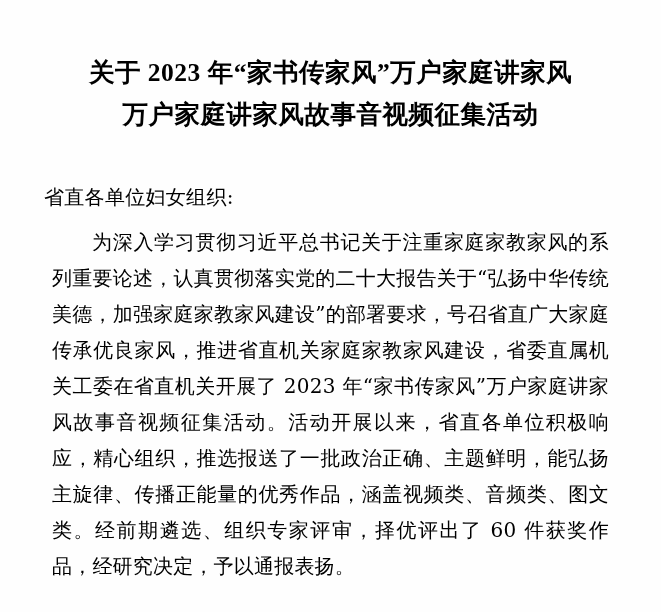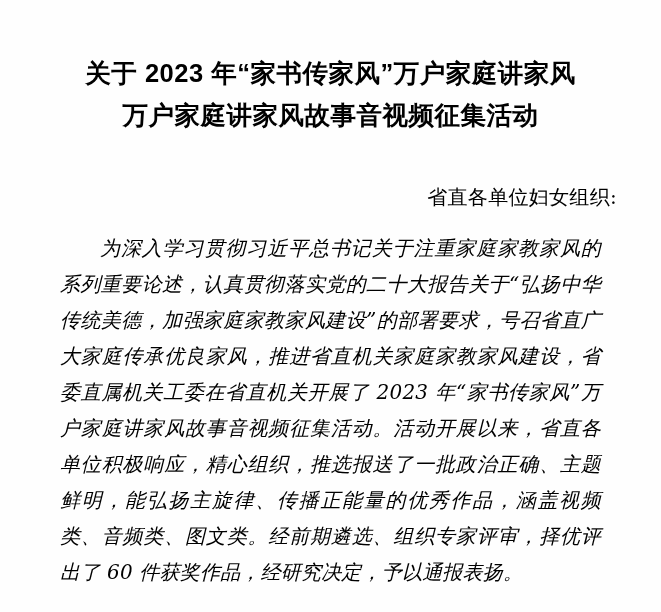--- a/index.html
+++ b/index.html
@@ -16,55 +16,53 @@
   }
   .page {
     position: relative;
     width: 661px;
     height: 612px;
     background: #fefefe;
     box-sizing: border-box;
     padding: 40px 44px 0 44px;
   }
   .doc-title {
-    font-family: Liberation Sans, sans-serif;
+    font-family: Liberation Serif, serif;
     font-weight: bold;
     font-size: 25.5px;
     line-height: 42px;
     text-align: center;
     letter-spacing: 0.5px;
     color: #000000;
     margin: 12px 0 0 0;
     padding: 0 6px;
   }
   .doc-title .title-line {
     display: block;
     white-space: nowrap;
   }
   .salutation {
     margin-top: 44px;
     font-size: 20px;
     line-height: 34px;
     letter-spacing: 0.3px;
     color: #000000;
-    text-align: right;
   }
   .body-text {
     margin-top: 10px;
     font-size: 20px;
     line-height: 36px;
     letter-spacing: 0.2px;
     text-align: justify;
     text-justify: inter-ideograph;
     color: #000000;
   }
   .body-text p {
-    margin: 16px;
+    margin: 8px;
     text-indent: 2em;
-    font-style: italic;
   }
 </style>
 </head>
 <body>
 
 <div class="page">
 
   <h1 class="doc-title">
     <span class="title-line">关于 2023 年“家书传家风”万户家庭讲家风</span>
     <span class="title-line">万户家庭讲家风故事音视频征集活动</span>

